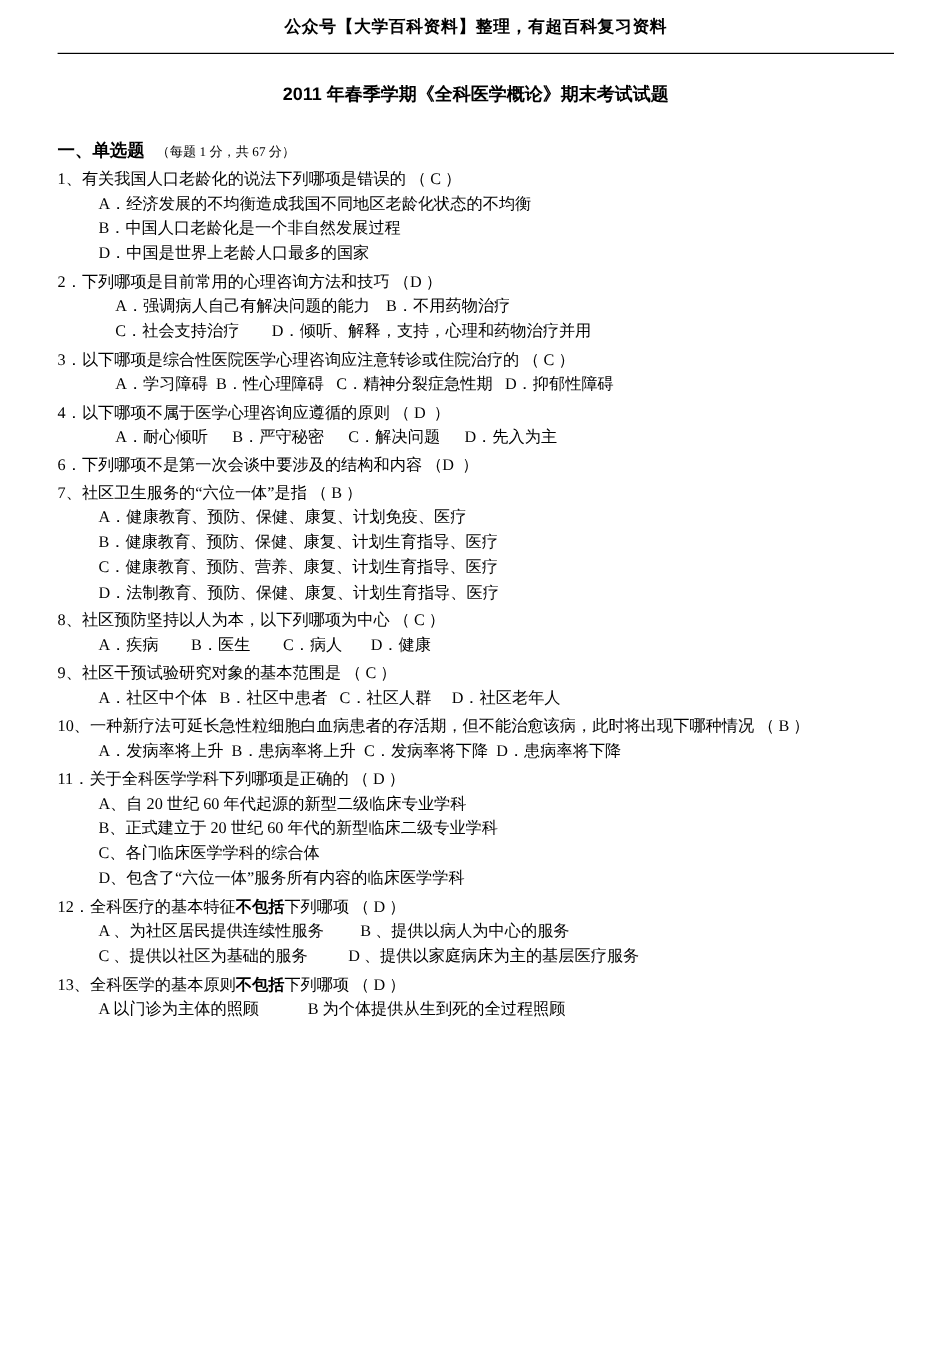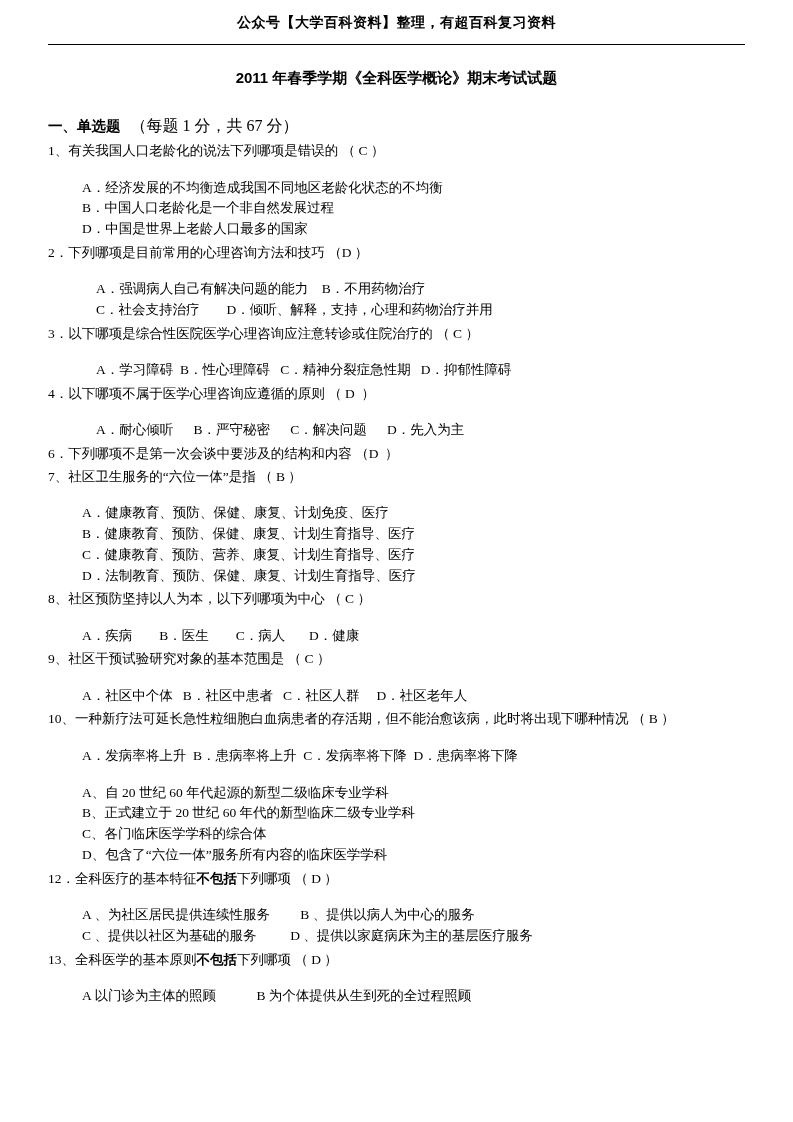--- a/index.html
+++ b/index.html
@@ -42,32 +42,32 @@
     font-family: "Liberation Sans", "DejaVu Sans", sans-serif;
     margin-bottom: 28px;
   }
   .section-head {
     font-weight: bold;
     font-size: 14.5px;
     margin: 2px 0 4px 0;
   }
   .section-head .score-note {
     font-weight: normal;
-    font-size: 16px;
+    font-size: 11px;
     margin-left: 10px;
   }
   .q {
     margin: 2.5px 0 0 0;
     line-height: 1.52;
   }
   .q-stem {
     white-space: pre-wrap;
   }
   .opts {
-    margin: 16px 0 0 34px;
+    margin: 0 0 0 34px;
     line-height: 1.55;
     font-family: Liberation Serif, serif;
   }
   .opt-line {
     white-space: pre-wrap;
   }
   .opt-line.indent2 {
     margin-left: 14px;
   }
   b.nobold-mark {
@@ -149,20 +149,21 @@
   </div>
 
   <div>
     <div class="q q-stem">10、一种新疗法可延长急性粒细胞白血病患者的存活期，但不能治愈该病，此时将出现下哪种情况 （ B ）</div>
     <div class="opts">
       <div class="opt-line">A．发病率将上升  B．患病率将上升  C．发病率将下降  D．患病率将下降</div>
     </div>
   </div>
 
   <div>
+    <div class="q q-stem">11．关于全科医学学科下列哪项是正确的 （ D ）</div>
     <div class="opts">
       <div class="opt-line">A、自 20 世纪 60 年代起源的新型二级临床专业学科</div>
       <div class="opt-line">B、正式建立于 20 世纪 60 年代的新型临床二级专业学科</div>
       <div class="opt-line">C、各门临床医学学科的综合体</div>
       <div class="opt-line">D、包含了“六位一体”服务所有内容的临床医学学科</div>
     </div>
   </div>
 
   <div>
     <div class="q q-stem" id="q12-stem">12．全科医疗的基本特征<b class="nobold-mark">不包括</b>下列哪项 （ D ）</div>

